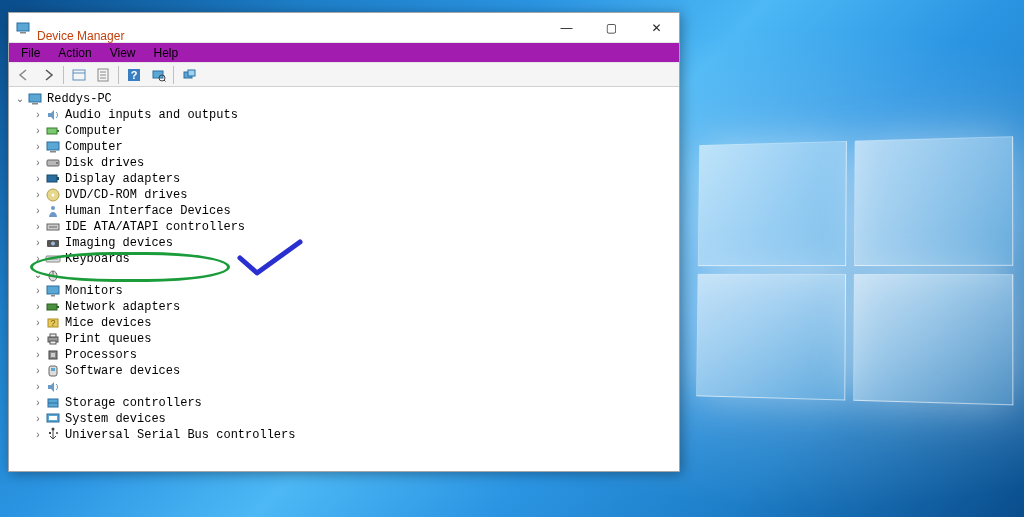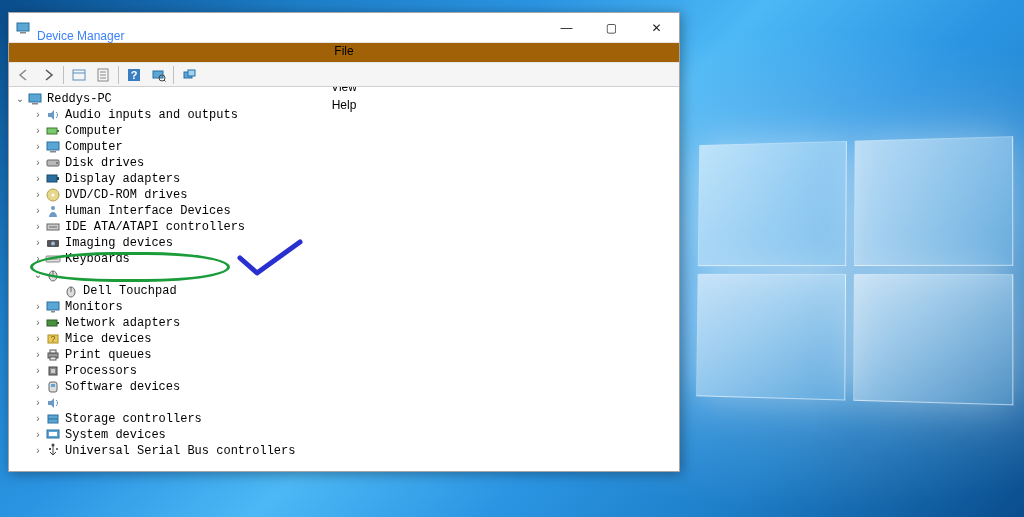--- a/index.html
+++ b/index.html
@@ -51,36 +51,35 @@
   .titlebar {
     height: 30px;
     display: flex;
     align-items: center;
     justify-content: space-between;
     background: #ffffff;
     border-bottom: 1px solid #e5e5e5;
     padding-left: 6px;
   }
   .title-left { display:flex; align-items:center; gap:6px; }
-  .title-text { font-size: 12px; color:#3b82f6;margin-top:16px; }
+  .title-text { font-size: 12px; color:#c2410c;margin-top:16px; }
   .title-controls { display:flex; height:100%; }
   .title-btn {
     width: 45px; height:100%; display:flex; align-items:center; justify-content:center;
     font-size: 12px; color:#222;
   }
   .menubar {
     height: 20px;
     display: flex;
     align-items: center;
     gap: 2px;
     padding: 0 4px;
     font-size: 12px;
-    background:#a16207;
+    background:#a21caf;
     border-bottom: 1px solid #e5e5e5;
-    flex-direction: column;
   }
   .menu-item { padding: 1px 8px; }
   .toolbar {
     height: 24px;
     display:flex;
     align-items:center;
     gap:2px;
     padding: 0 4px;
     background: #f5f5f5;
     border-bottom: 1px solid #d0d0d0;
@@ -331,32 +330,20 @@
 
       <div class="node">
         <span class="caret">⌄</span>
         <span class="icon">
             <svg class="ico" viewBox="0 0 16 16">
               <ellipse cx="8" cy="9" rx="4" ry="5" fill="#ddd" stroke="#666"></ellipse>
               <line x1="8" y1="4" x2="8" y2="9" stroke="#666"></line>
             </svg>
           </span>
       </div>
-      <div class="children">
-        <div class="node">
-          <span class="caret empty">›</span>
-          <span class="icon">
-              <svg class="ico" viewBox="0 0 16 16">
-                <ellipse cx="8" cy="9" rx="4" ry="5" fill="#ddd" stroke="#666"></ellipse>
-                <line x1="8" y1="4" x2="8" y2="9" stroke="#666"></line>
-              </svg>
-            </span>
-          <span class="node-label">Dell Touchpad</span>
-        </div>
-      </div>
 
       <div class="node">
         <span class="caret">›</span>
         <span class="icon">
             <svg class="ico" viewBox="0 0 16 16">
               <rect x="2" y="3" width="12" height="8" fill="#5aa7d6" stroke="#2b6ea0"></rect>
               <rect x="6" y="12" width="4" height="1.5" fill="#888"></rect>
             </svg>
           </span>
         <span class="node-label">Monitors</span>

